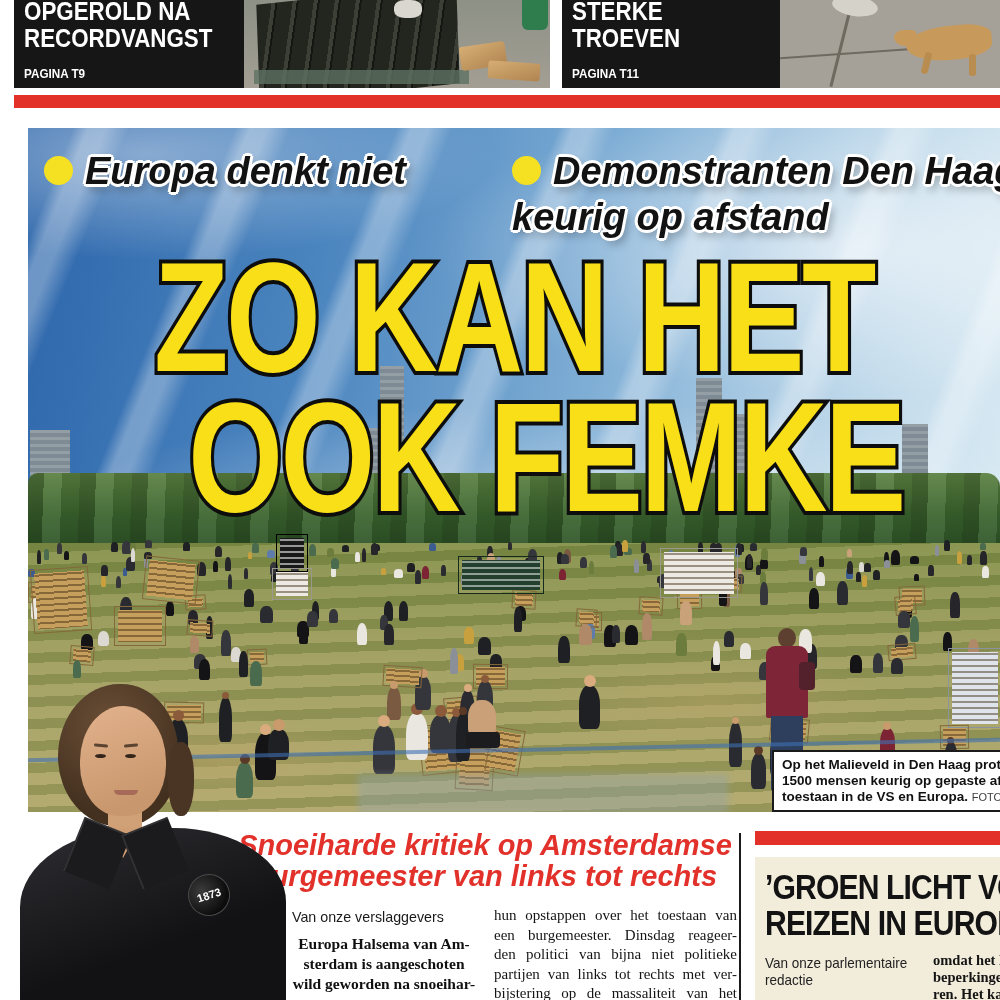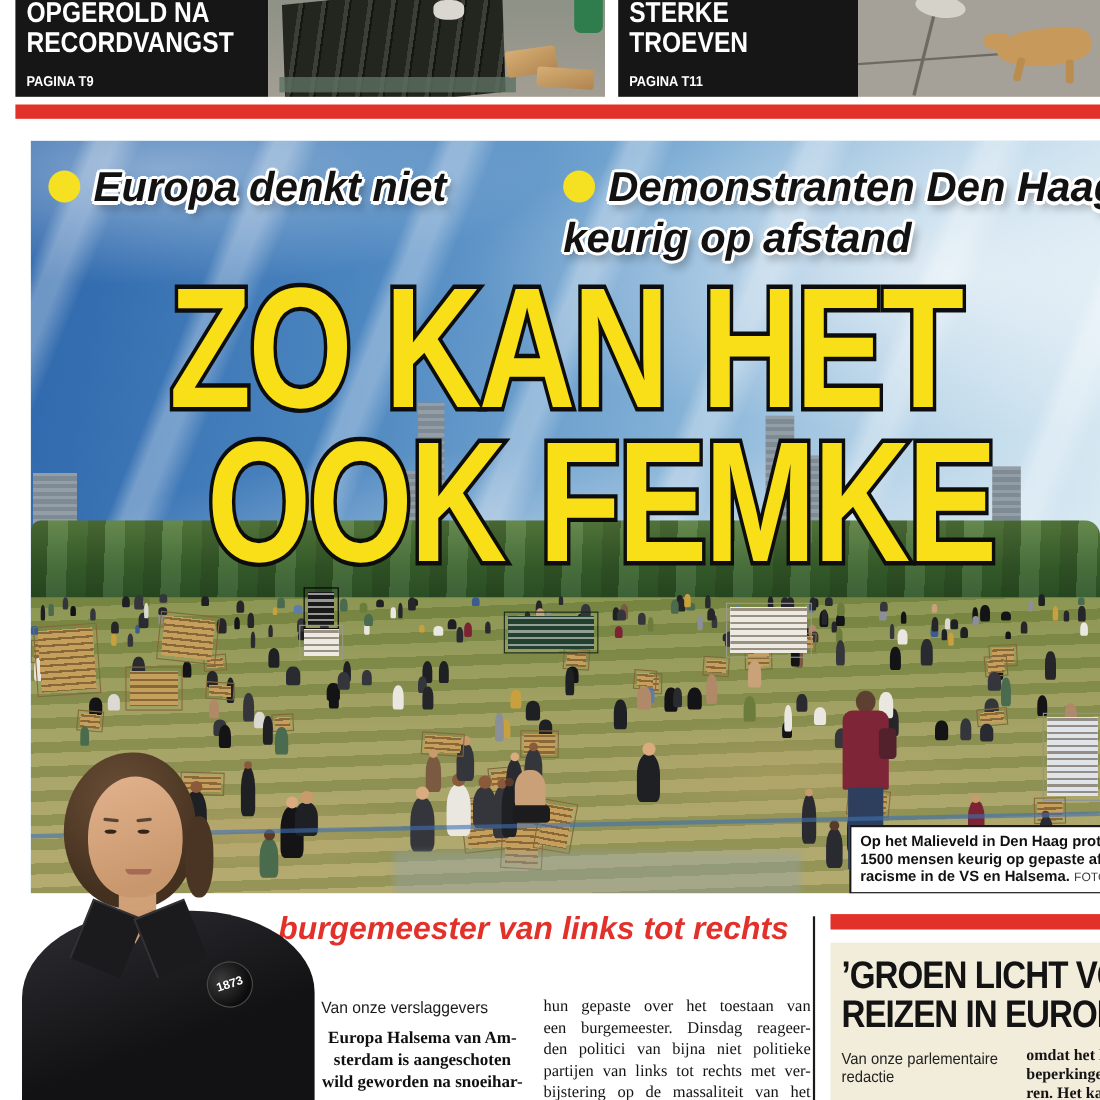--- a/index.html
+++ b/index.html
@@ -521,35 +521,36 @@
       <div><span class="dot"></span><span>Demonstranten Den Haag</span></div>
       <div>keurig op afstand</div>
     </div>
 
     <div class="bigline" id="hl1">ZO KAN HET</div>
     <div class="bigline" id="hl2">OOK FEMKE</div>
 
     <div class="abs" id="caption">
       <div>Op het Malieveld in Den Haag protesteerden</div>
       <div>1500 mensen keurig op gepaste afstand van</div>
-      <div><span>racisme in de VS en Halsema.</span> <span class="credit">FOTO ROBIN UTRECHT</span></div>
+      <div><span>toestaan in de VS en Europa.</span> <span class="credit">FOTO ROBIN UTRECHT</span></div>
     </div>
   </div>
 
   <div class="abs" id="red-headline">
+    <div>Snoeiharde kritiek op Amsterdamse</div>
     <div>burgemeester van links tot rechts</div>
   </div>
   <div class="abs" id="byline">Van onze verslaggevers</div>
   <div class="abs" id="intro">
     <div>Europa Halsema van Am-</div>
     <div>sterdam is aangeschoten</div>
     <div>wild geworden na snoeihar-</div>
   </div>
   <div class="abs" id="col2">
-    <div class="jl">hun gepaste over het toestaan van</div>
+    <div class="jl">hun opstappen over het toestaan van</div>
     <div class="jl">een burgemeester. Dinsdag reageer-</div>
     <div class="jl">den politici van bijna niet politieke</div>
     <div class="jl">partijen van links tot rechts met ver-</div>
     <div class="jl">bijstering op de massaliteit van het</div>
 
   </div>
   <div class="abs" id="vrule"></div>
 
   <div class="abs" id="sb-redbar"></div>
   <div class="abs" id="sb-box">

